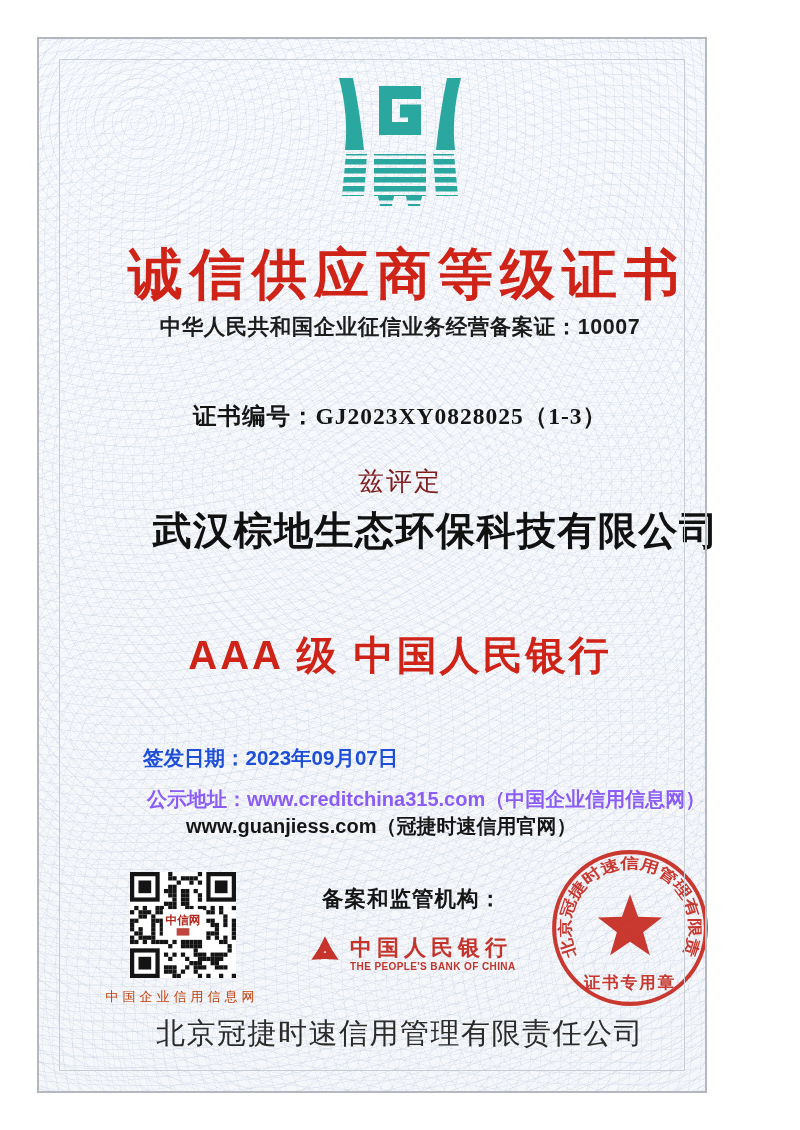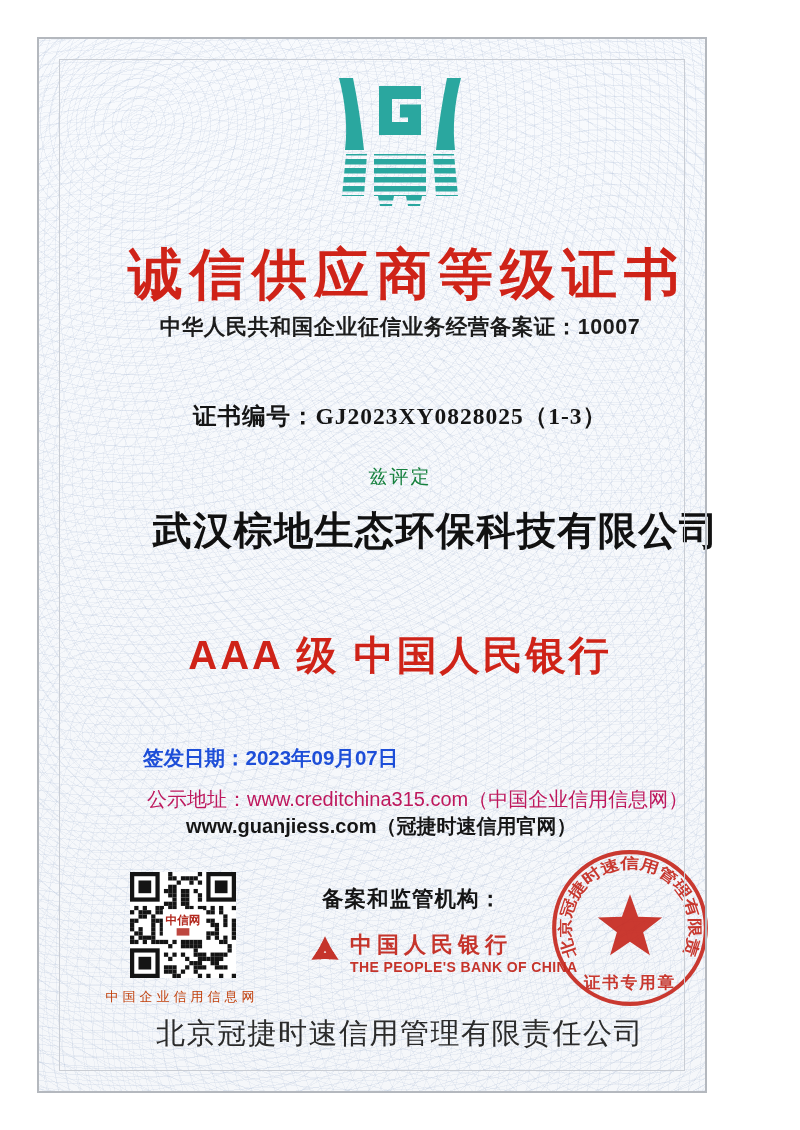--- a/index.html
+++ b/index.html
@@ -29,44 +29,44 @@
   .title{
     top:238px;color:#cf2318;font-size:55px;font-weight:800;
     letter-spacing:7px;padding-left:7px;white-space:nowrap;
   }
   .subtitle{top:312px;color:#1c1c1c;font-size:21.5px;font-weight:700;letter-spacing:.5px;}
 
   .certno{
     top:400px;color:#151515;font-size:23.5px;font-weight:700;
     font-family:"Liberation Serif","DejaVu Serif",serif;letter-spacing:1px;
   }
-  .intro{top:464px;color:#15803d;font-size:19px;font-family:"Liberation Serif","DejaVu Serif",serif;letter-spacing:2px;}
+  .intro{top:464px;color:#7f1d1d;font-size:26px;font-family:"Liberation Serif","DejaVu Serif",serif;letter-spacing:2px;}
   .company{
     top:504px;color:#111;font-size:39px;font-weight:600;
     font-family:"Liberation Serif","DejaVu Serif",serif;letter-spacing:1.5px;white-space:nowrap;padding-left:36px;
   }
   .grade{top:628px;color:#cf2318;font-size:40px;font-weight:800;letter-spacing:3px;white-space:nowrap;}
 
   .date-issue{left:143px;top:744px;font-size:20.5px;font-weight:700;color:#1d4ed8;}
   .date-valid{left:415px;top:744px;font-size:20.5px;font-weight:700;color:#161616;}
-  .addr1{left:147px;top:786px;font-size:20px;font-weight:400;color:#be185d;}
+  .addr1{left:147px;top:786px;font-size:20px;font-weight:700;color:#8b5cf6;}
   .addr2{left:186px;top:813px;font-size:20px;font-weight:700;color:#161616;}
 
   .qr{left:130px;top:872px;}
   .qr-caption{left:102px;top:988px;width:160px;text-align:center;font-size:13px;
     letter-spacing:4px;color:#c2410c;font-family:"Liberation Serif","DejaVu Serif",serif;}
 
   .regulator{left:302px;top:884px;width:220px;text-align:center;font-size:21.5px;font-weight:700;
     color:#151515;font-family:"Liberation Serif","DejaVu Serif",serif;letter-spacing:1px;}
 
   .bank{left:304px;top:930px;display:flex;align-items:center;}
   .bank-text{margin-left:4px;display:flex;flex-direction:column;}
   .bank-cn{color:#c5342b;font-size:22px;font-weight:700;letter-spacing:5px;
     font-family:"Liberation Serif","DejaVu Serif",serif;line-height:1.05;}
-  .bank-en{color:#c5342b;font-size:14px;font-weight:700;letter-spacing:.4px;margin-top:2px;text-align:center;}
+  .bank-en{color:#c5342b;font-size:10px;font-weight:700;letter-spacing:.4px;margin-top:2px;text-align:center;}
 
   .stamp{left:548px;top:846px;}
 
   .issuer{top:1014px;color:#2b2b2b;font-size:29px;letter-spacing:1.5px;white-space:nowrap;}
 </style>
 </head>
 <body>
 
 <div class="page">
   <div class="guilloche"></div>

